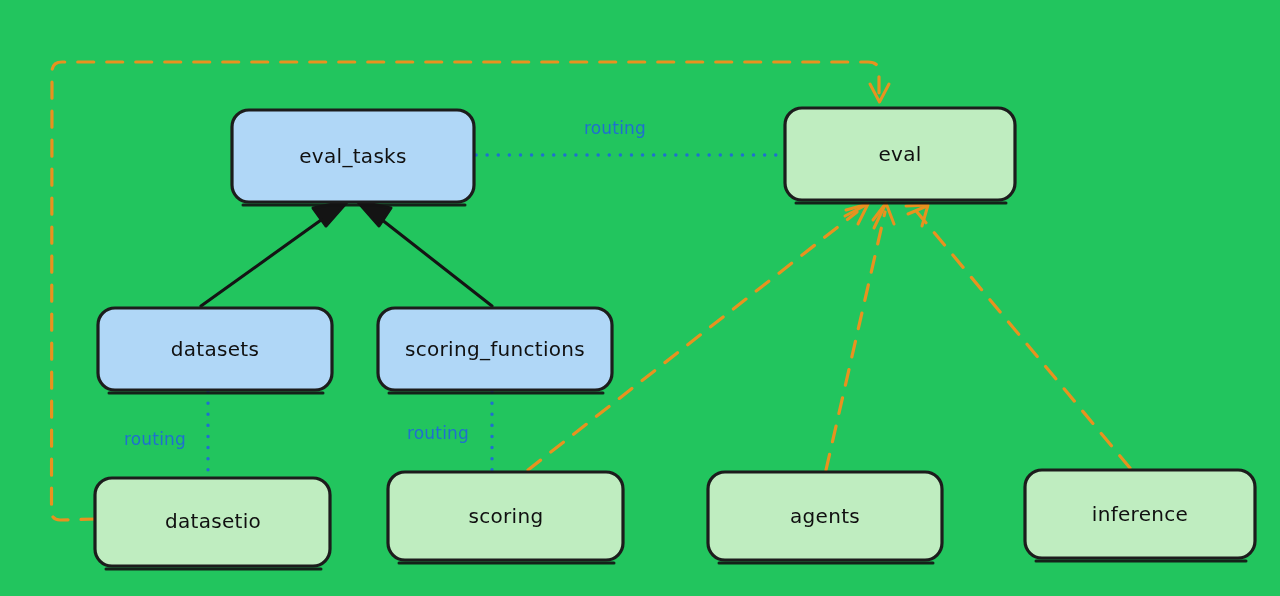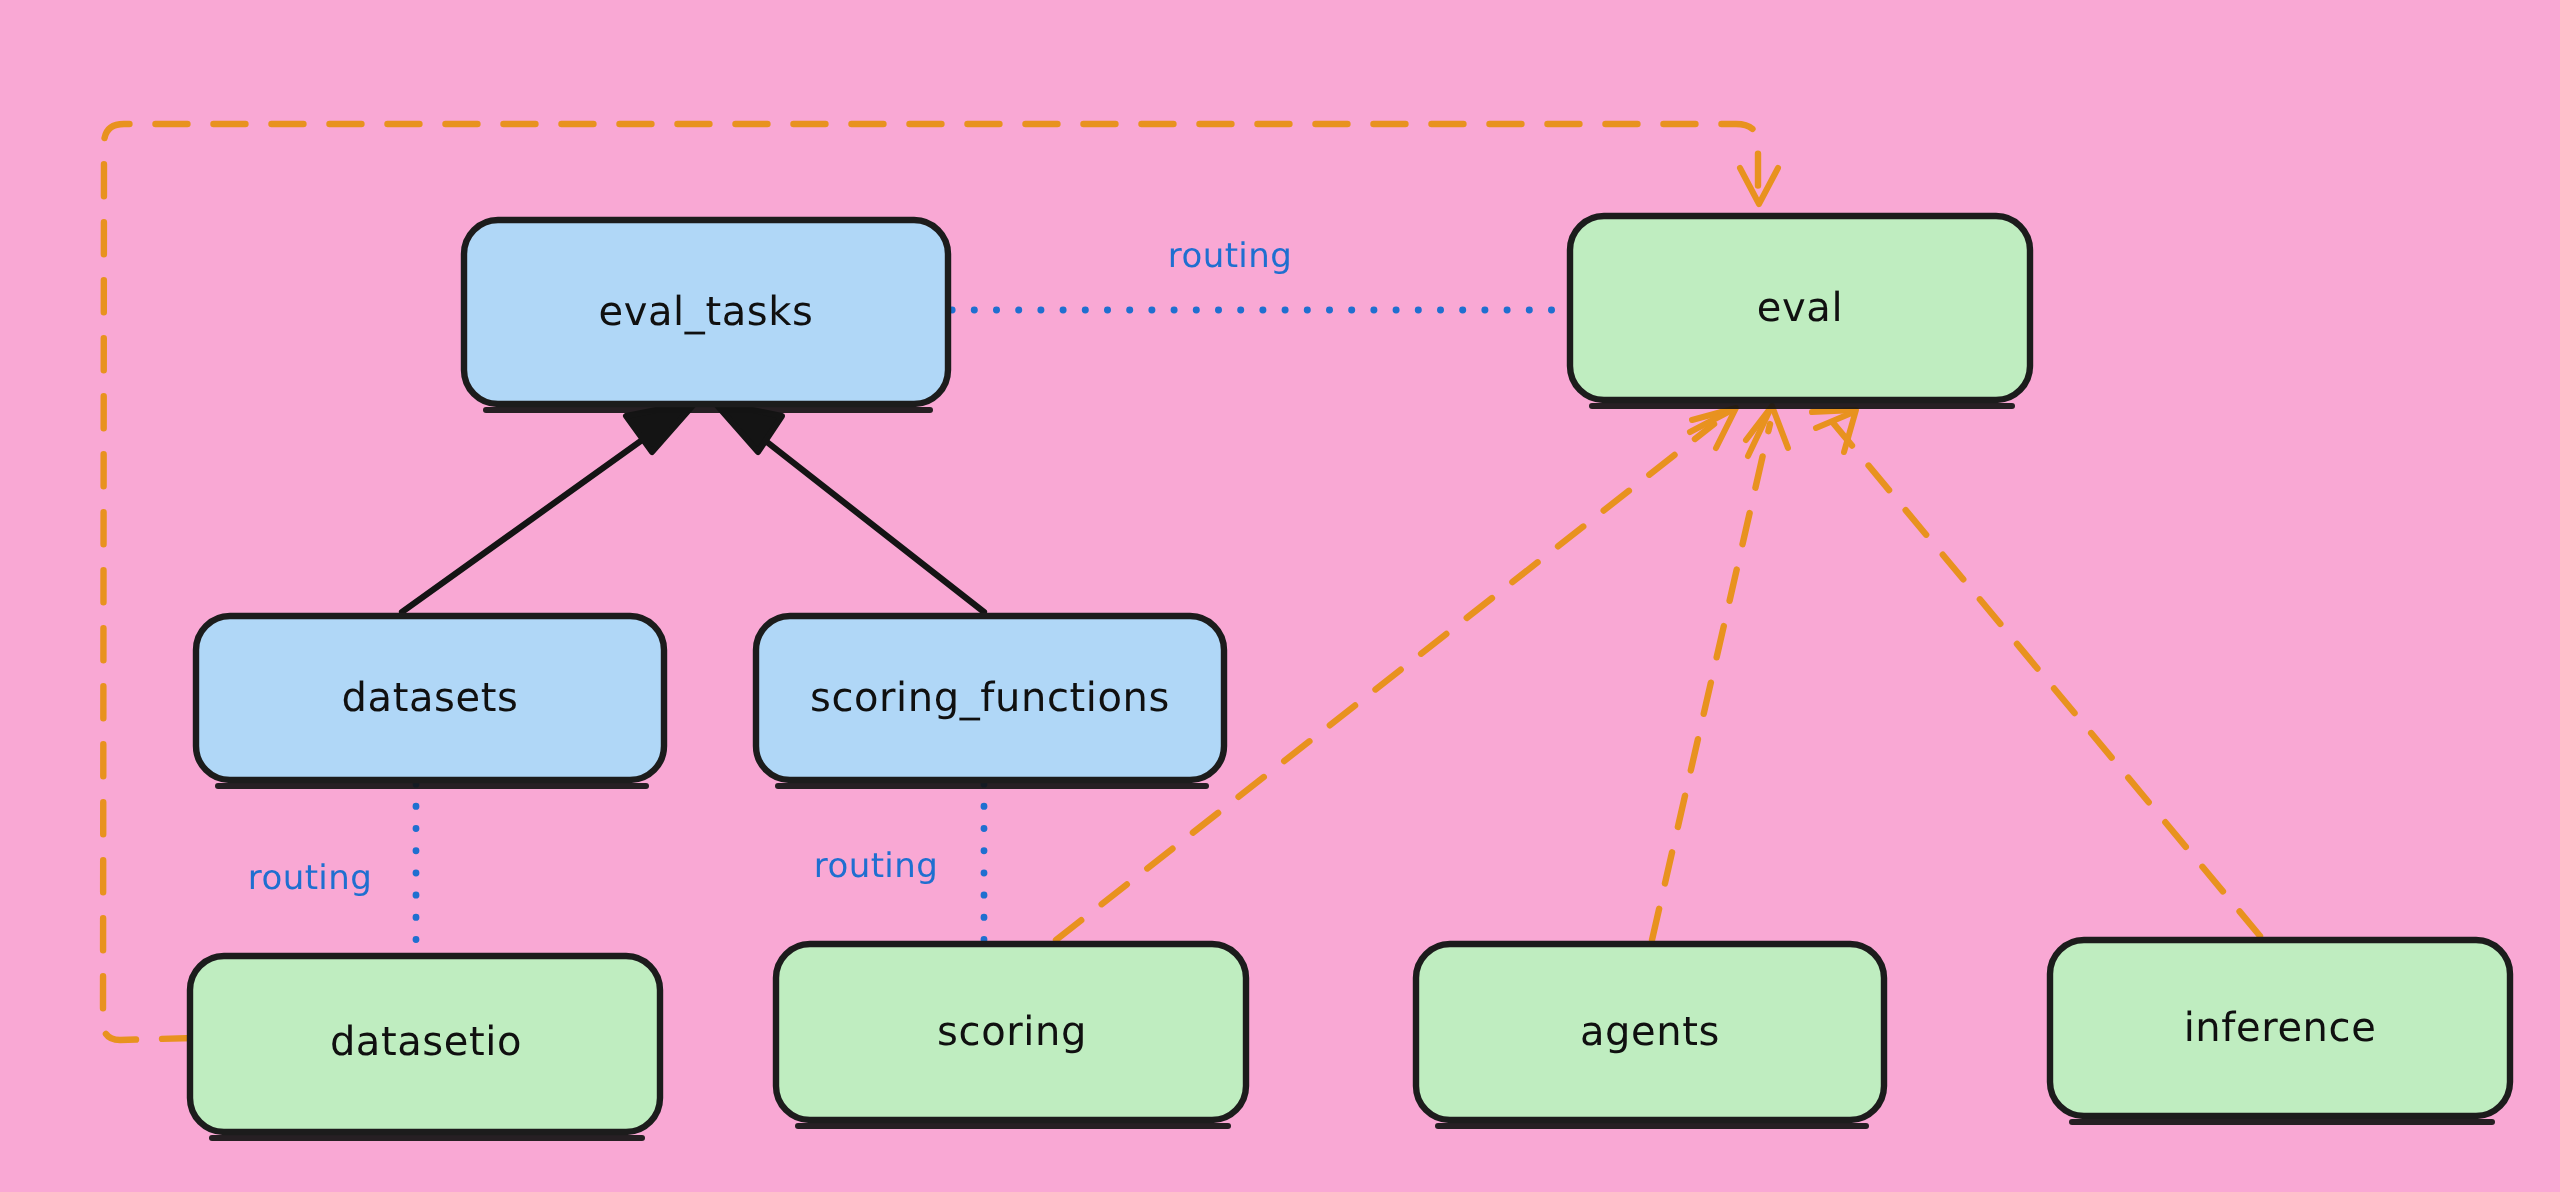--- a/index.html
+++ b/index.html
@@ -10,21 +10,21 @@
   body {
     width: 1280px;
     height: 596px;
     overflow: hidden;
     font-family: "DejaVu Sans", sans-serif;
   }
   #diagram-root {
     position: relative;
     width: 1280px;
     height: 596px;
-    background: #f9a8d4;
+    background: #22c55e;
   }
   svg#diagram-svg {
     position: absolute;
     top: 0;
     left: 0;
     width: 1280px;
     height: 596px;
     display: block;
   }
   .node-shape {

